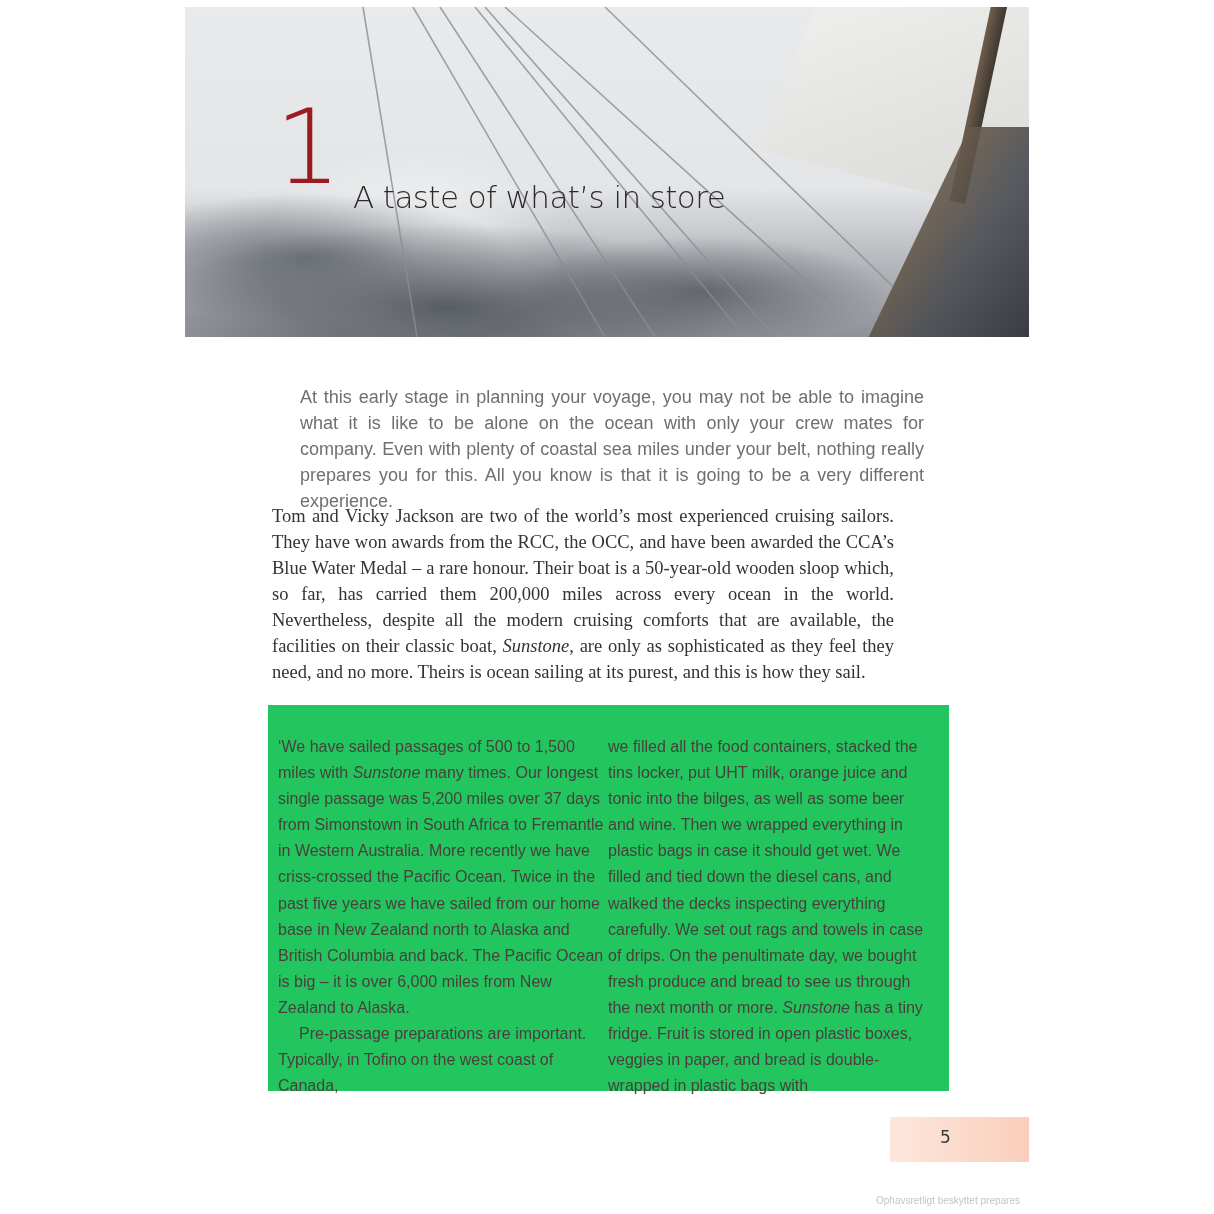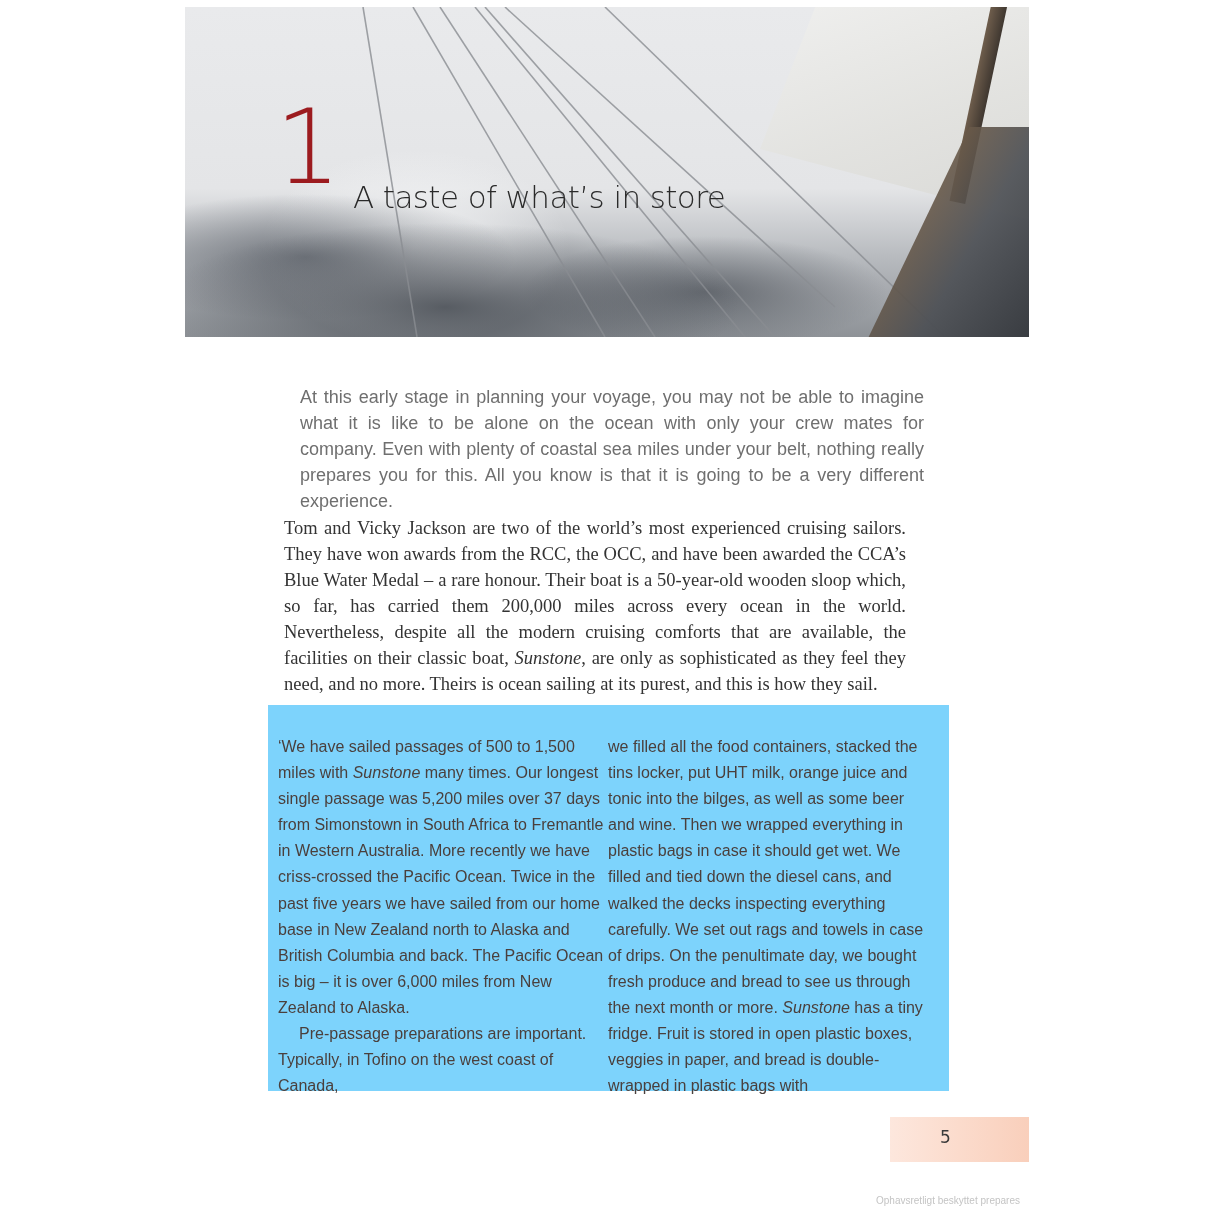--- a/index.html
+++ b/index.html
@@ -50,27 +50,27 @@
     }
 
     .intro {
       position: absolute; left: 284px; top: 368px; width: 624px;
       font-family: "Liberation Sans", sans-serif; font-size: 18px;
       line-height: 26px; color: #6f6f6f; text-align: justify; margin: 16px;
     }
     .body-text {
       position: absolute; left: 268px; top: 499px; width: 622px;
       font-family: "Liberation Serif", serif; font-size: 18.5px;
-      line-height: 26px; color: #333333; text-align: justify; margin: 16px;
+      line-height: 26px; color: #333333; text-align: justify; margin: 4px;
     }
     .body-text em { font-style: italic; }
 
     .quote-box {
       position: absolute; left: 268px; top: 705px; width: 681px; height: 386px;
-      background: #7dd3fc;
+      background: #22c55e;
     }
     .quote-col {
       position: absolute; top: 29px; width: 330px;
       font-family: "Liberation Sans", sans-serif; font-size: 16px;
       line-height: 26.1px; color: #4a3f3c; margin: 0;
     }
     .quote-col.left { left: 10px; }
     .quote-col.right { left: 340px; width: 325px; }
     .quote-col em { font-style: italic; }
     .quote-col .indent { display: inline-block; width: 21px; }

